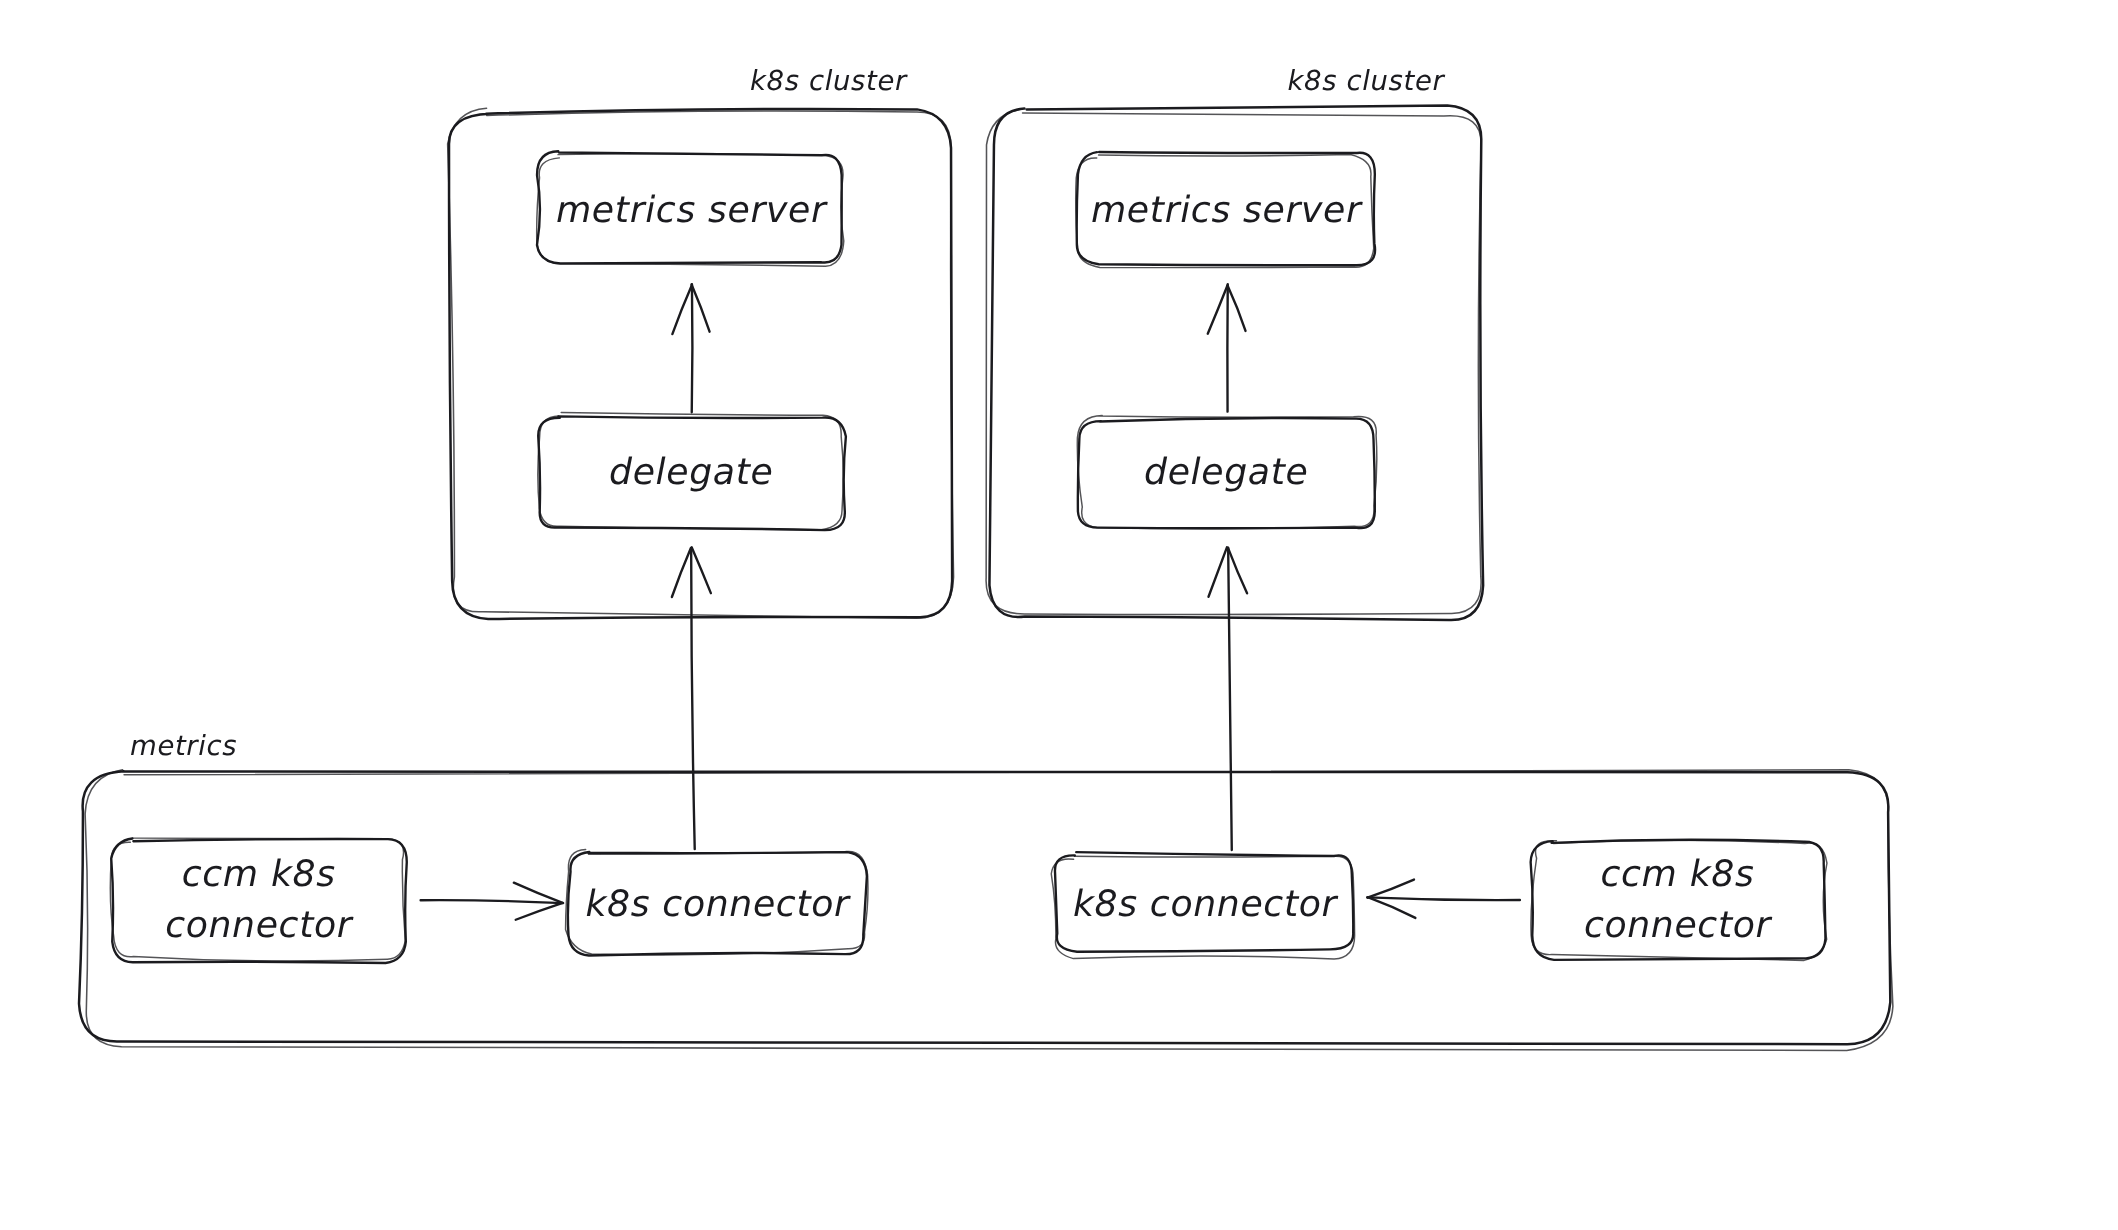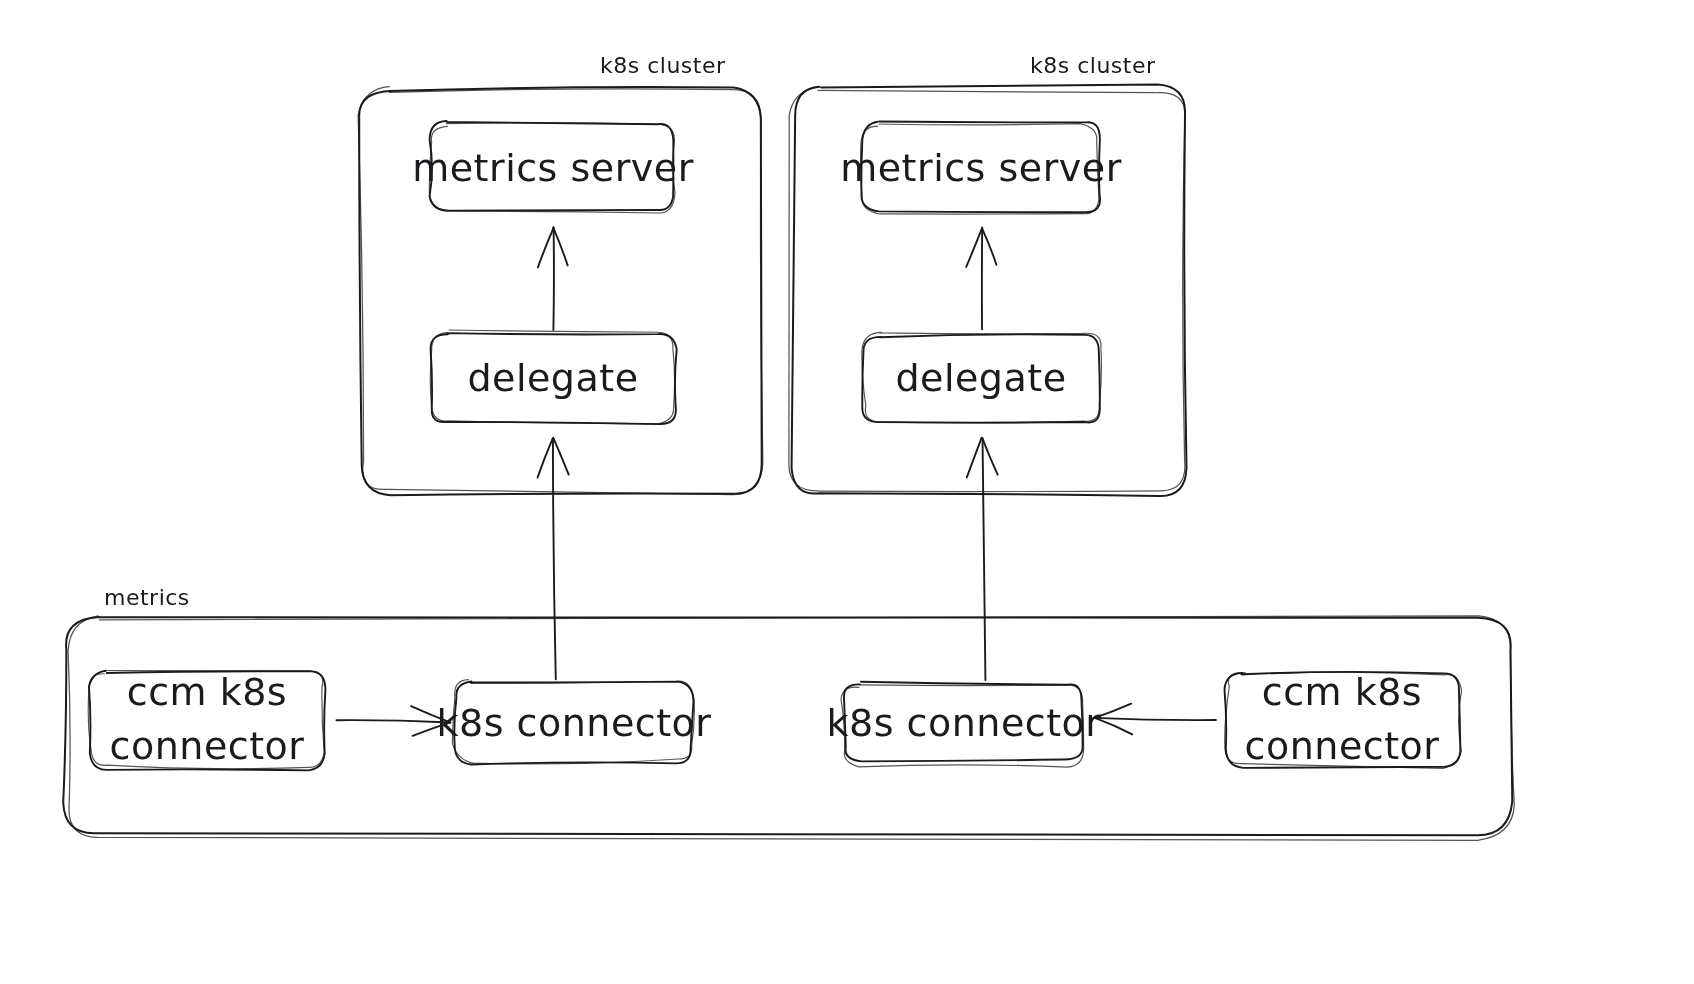--- a/index.html
+++ b/index.html
@@ -30,29 +30,29 @@
     color: #1b1b1f;
     font-family: "DejaVu Sans", sans-serif;
     white-space: pre;
     line-height: 1.28;
     letter-spacing: 0.5px;
     -webkit-font-smoothing: antialiased;
   }
   .node-label {
     text-align: center;
     transform: translate(-50%, -50%);
-    font-size: 38px;
+    font-size: 29px;
   }
   .node-label.two-line { line-height: 1.42; }
   .group-label {
     font-size: 22px;
     transform: translate(0, -50%);
   }
   
-  .handwritten { }
+  .handwritten { font-style: italic; }
 </style>
 </head>
 <body>
 
 <div id="canvas">
   <svg id="sketch" viewBox="0 0 1694 984" xmlns="http://www.w3.org/2000/svg">
       <g>
         <path d="M 389.02941555996864 90.91270761867646 Q 557.6974881173566 85.86339708505356 733.668343833307 87.50760660390725 Q 759.2553023001436 91.28370548136705 760.8191873578444 118.28055668225538 Q 760.5096870440476 291.82829666320623 761.7114992173908 464.84478245016413 Q 761.006978955775 492.9024339222826 736.1568341417968 493.8012242345145 Q 561.0817481773355 492.803410111956 390.4983871957745 495.2131611858556 Q 362.1565460701271 493.4688847568207 361.71869679862573 464.78000226252715 Q 359.21482666136455 290.8037651075533 359.2061153059854 115.11861832342979 Q 359.4191867045216 91.96734250018716 391.57943768761095 91.09484568028472" fill="none" stroke="#1b1b1f" stroke-width="2" stroke-linecap="round" stroke-linejoin="round"></path>
         <path d="M 389.37970325697665 92.44075060364825 Q 559.6995242705985 87.06892826249447 732.3996080552319 89.61653744384486 Q 759.6781971700387 88.98770216599466 760.899829651229 116.70051560046176 Q 759.5195293865141 288.5707746894568 762.8626561330084 461.52935785697275 Q 762.0031184733207 494.85403776105215 732.763690184403 494.58596483154497 Q 561.1413418219291 492.59018222239297 386.40172679676755 489.3561394844279 Q 358.29804745564144 491.24522741622536 363.5312802435417 461.47782970352927 Q 363.7404923782868 292.26381035096654 358.1012470906979 115.06545073673384 Q 363.6584861358062 88.3160511718579 389.25887896923297 86.56431823036836" fill="none" stroke="#1b1b1f" stroke-width="1.24" stroke-linecap="round" stroke-linejoin="round" opacity="0.75"></path>
       </g>

